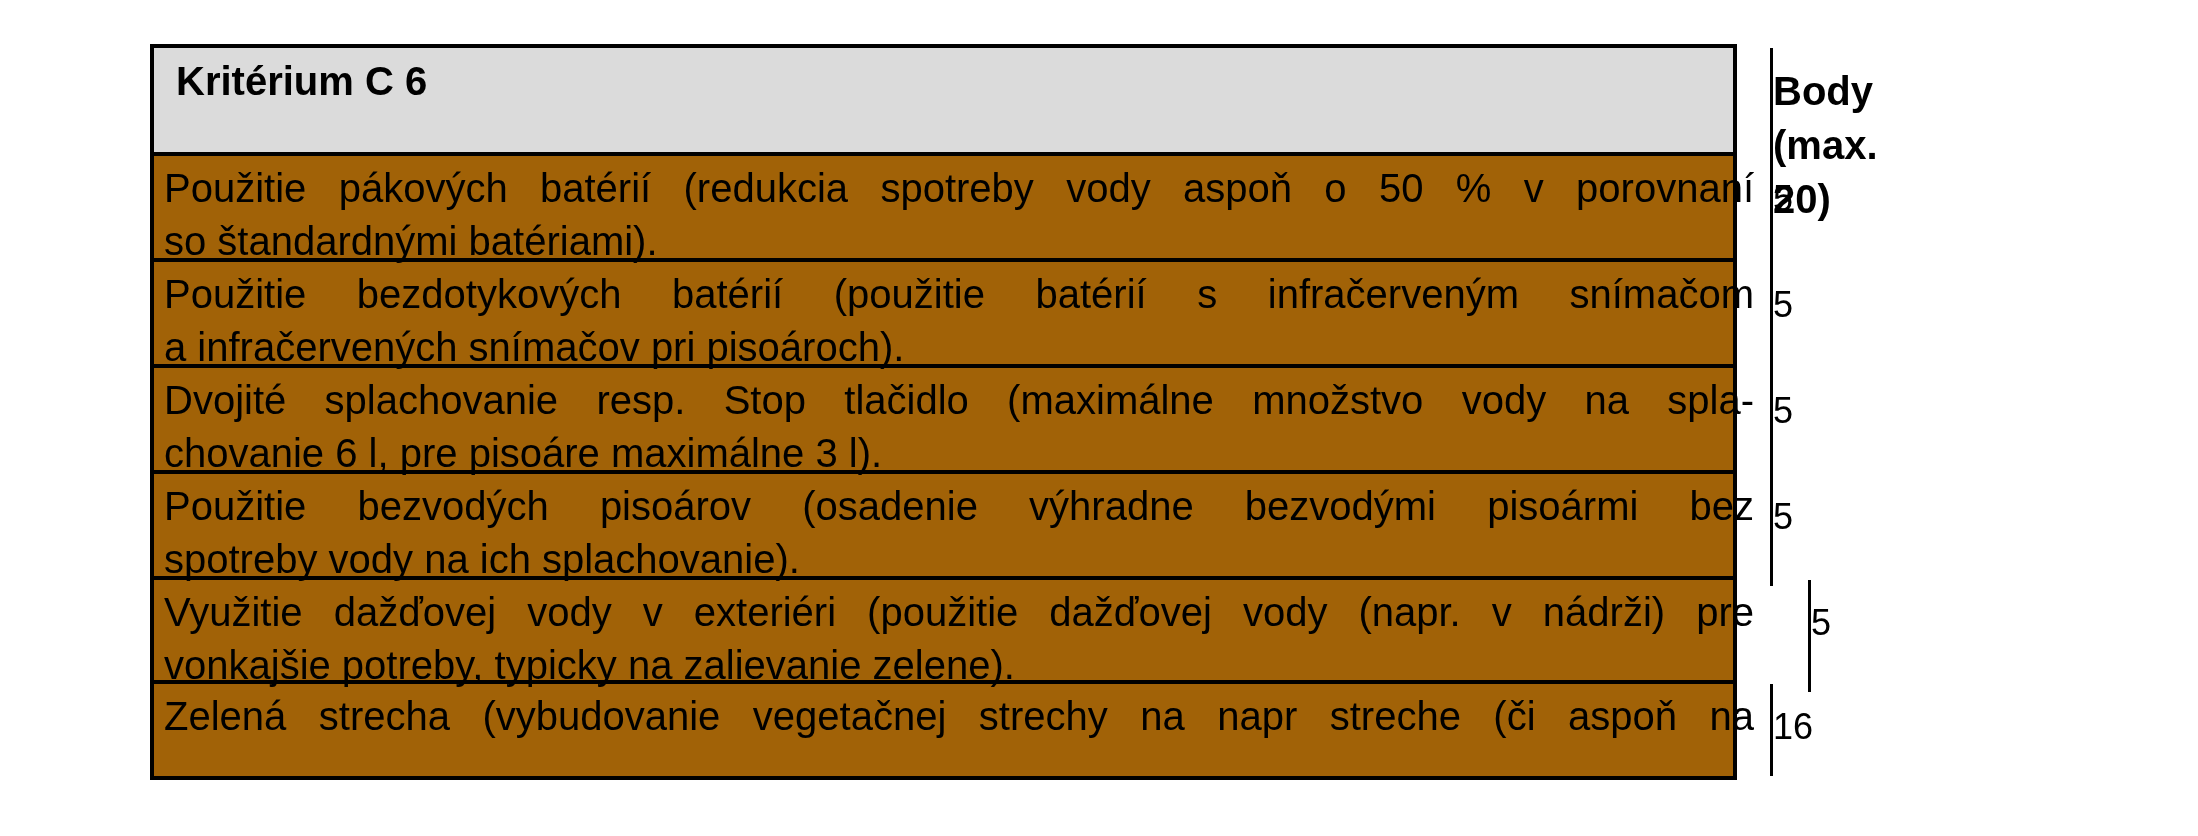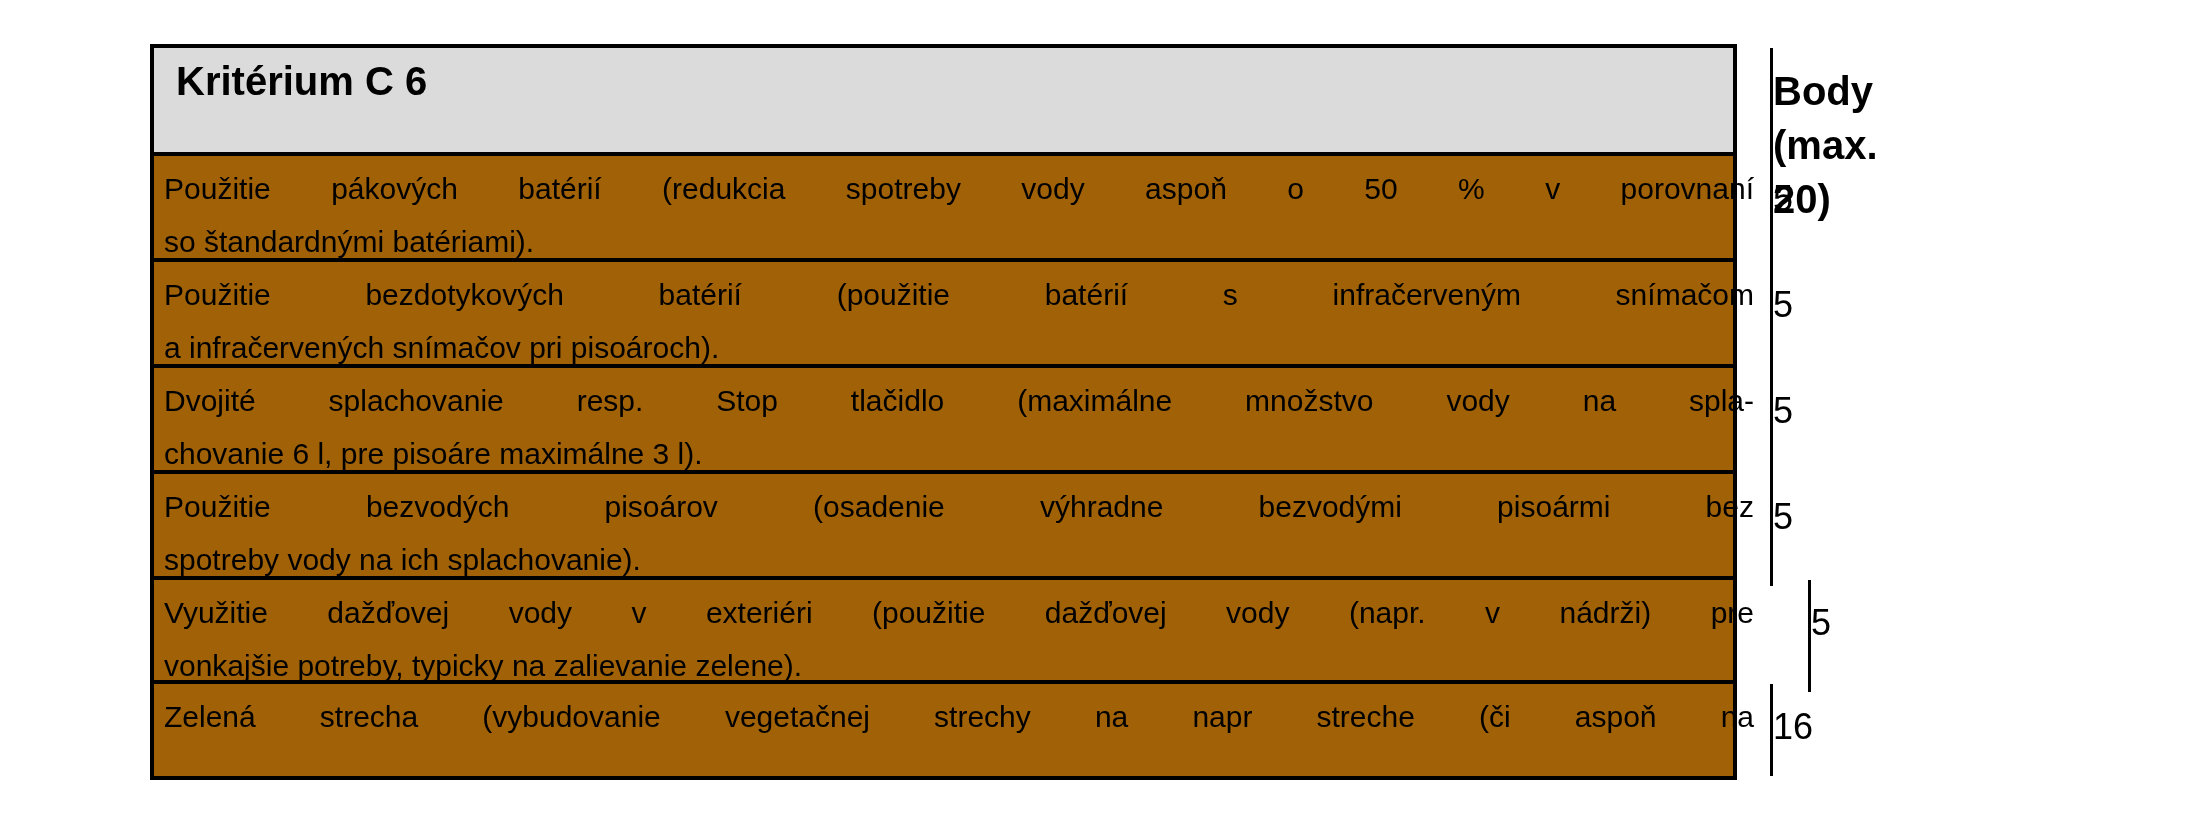--- a/index.html
+++ b/index.html
@@ -44,21 +44,21 @@
   }
   .data-row.r5 { height: 104px; gap: 38px; }
   .data-row.last {
     height: 92px;
     border-bottom: none;
   }
 
   .c1 {
     box-sizing: border-box;
     padding: 6px 16px 0 10px;
-    font-size: 30px;
+    font-size: 40px;
     line-height: 53px;
   }
 
   .c2 {
     box-sizing: border-box;
     border-left: 3px solid #000000;
     font-size: 36px;
     line-height: 53px;
     padding-top: 16px;
   }

